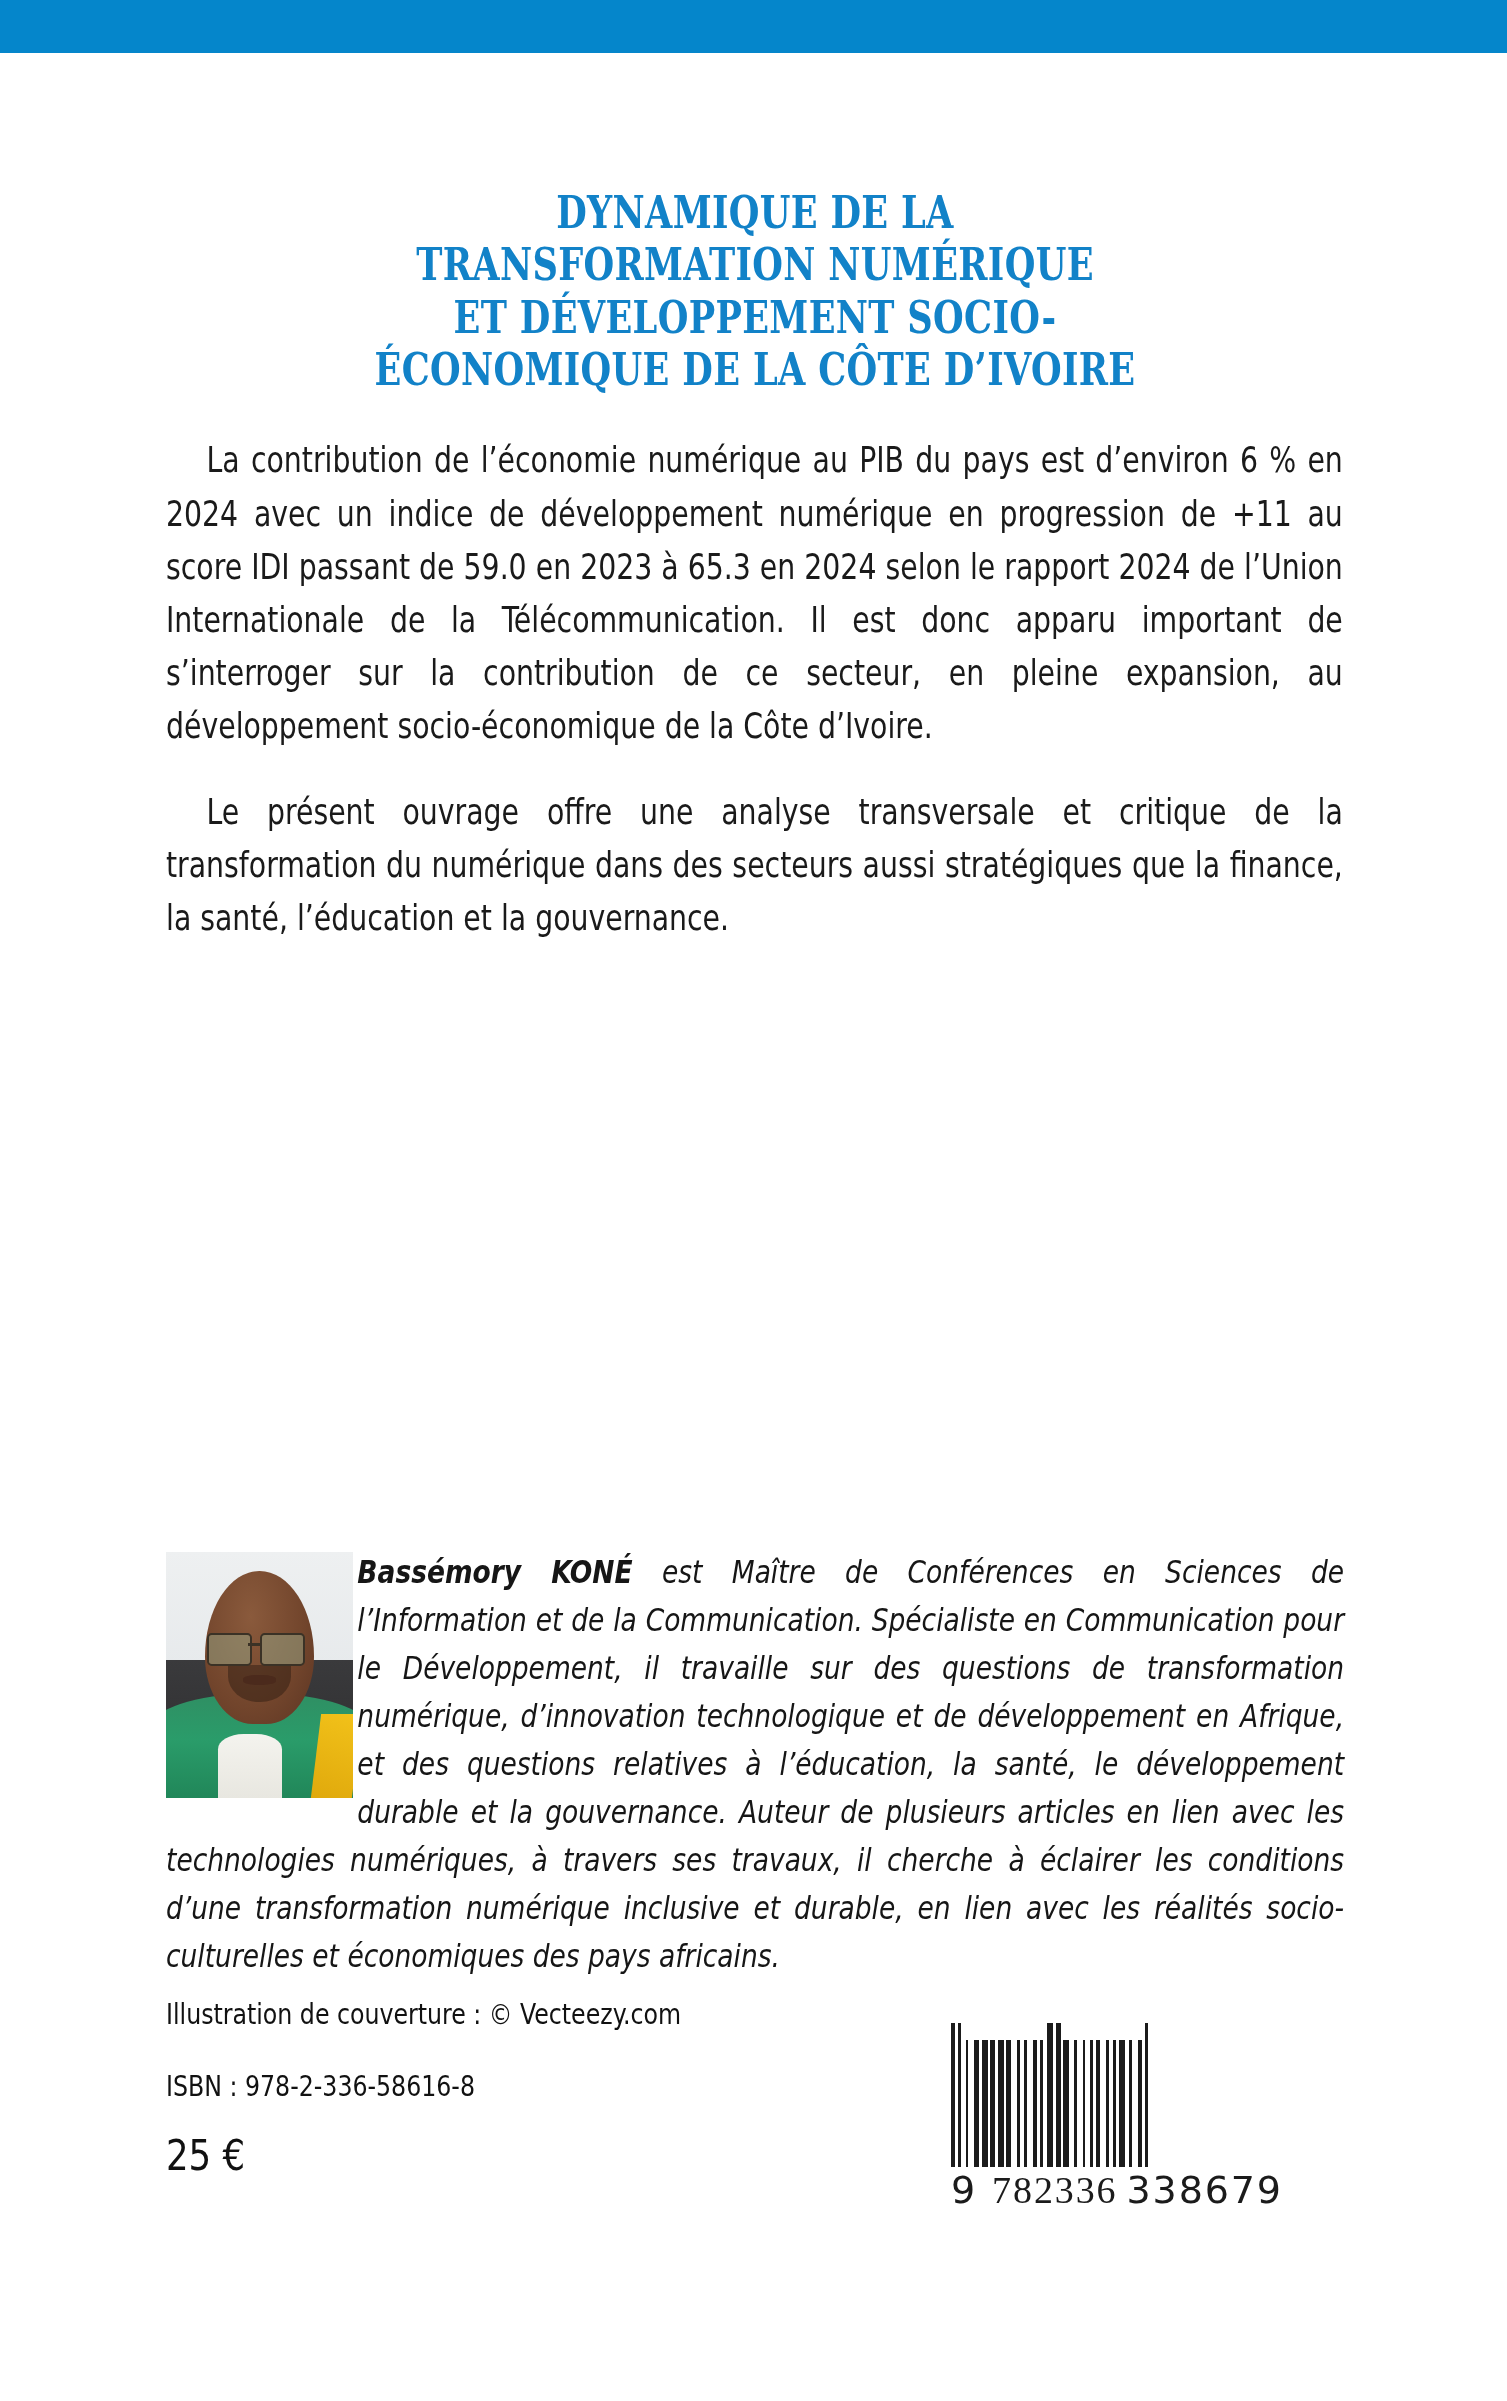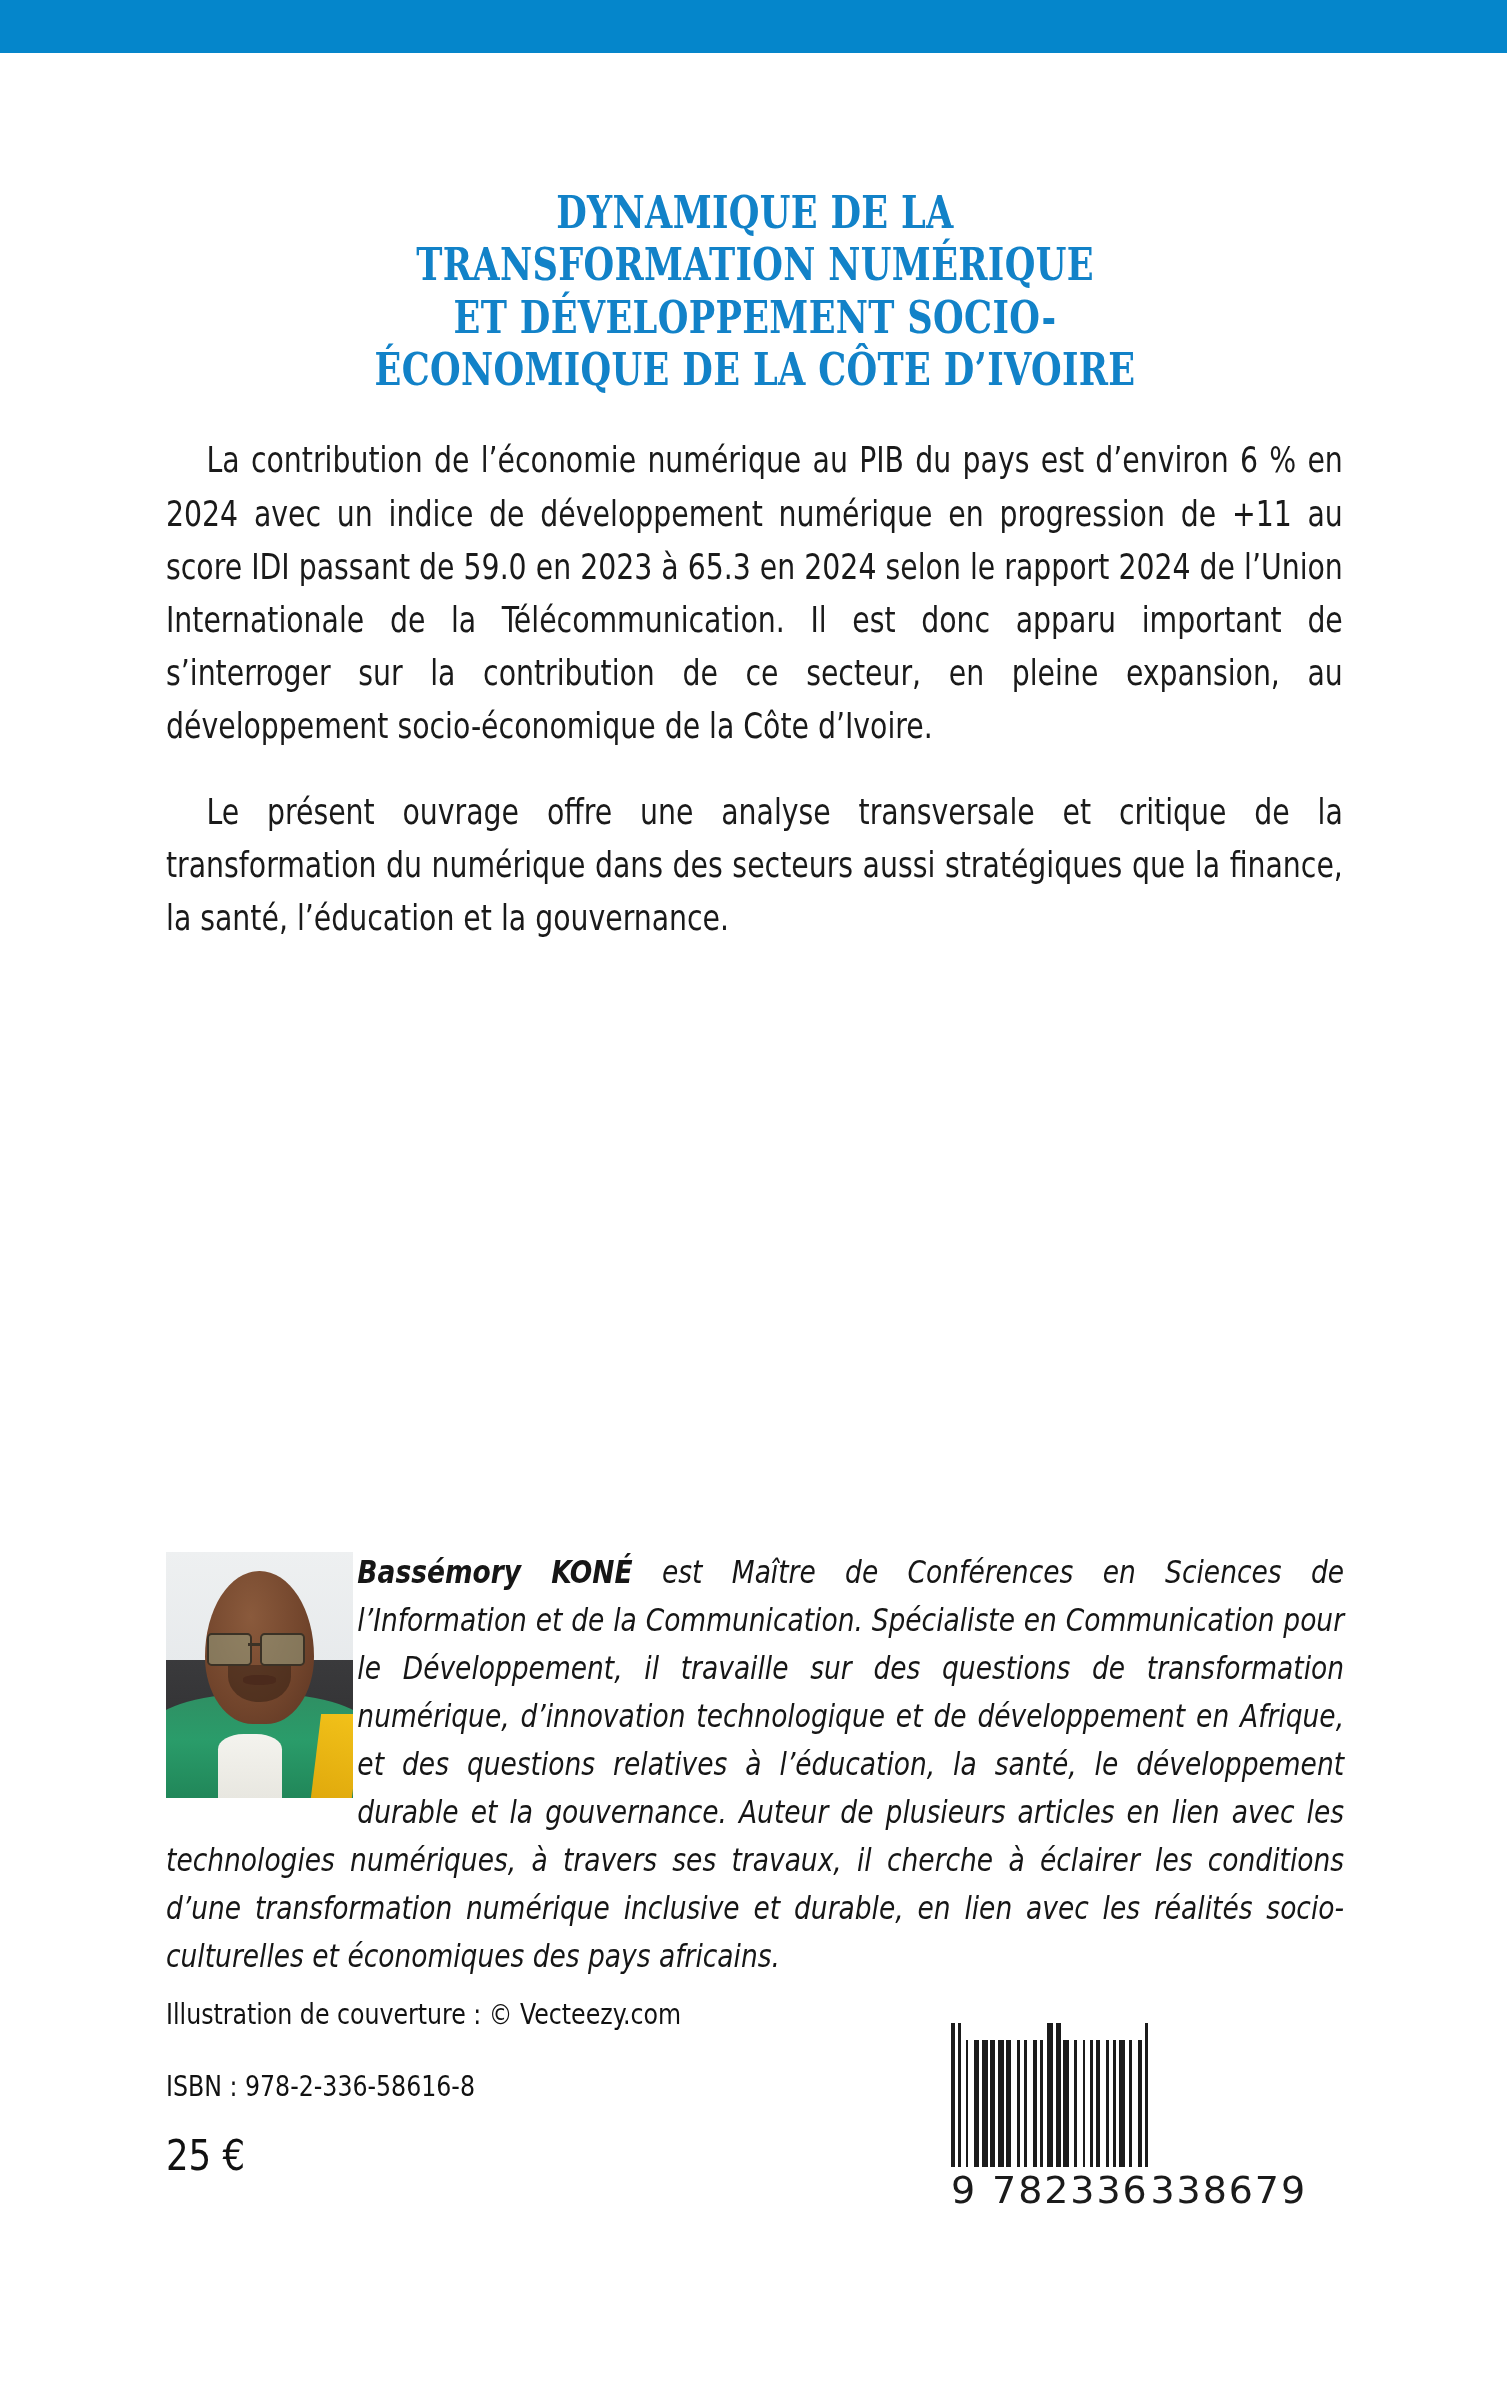--- a/index.html
+++ b/index.html
@@ -194,21 +194,21 @@
   #barcode-digits {
     margin-top: 1.9px;
     font-family: "DejaVu Sans", sans-serif;
     font-size: 38px;
     letter-spacing: 1.9px;
     color: #1b1b1b;
     display: flex;
     white-space: pre;
   }
   #barcode-digits .d-lead { margin-right: 15px; }
-  #barcode-digits .d-left { margin-right: 2px; }
+  #barcode-digits .d-left { margin-right: 9px; font-family: Liberation Serif, serif; }
   .clear { clear: both; }
 </style>
 </head>
 <body>
 
 <div id="top-band"></div>
 
 <div id="content">
 
   <h1 id="title">DYNAMIQUE DE LA

